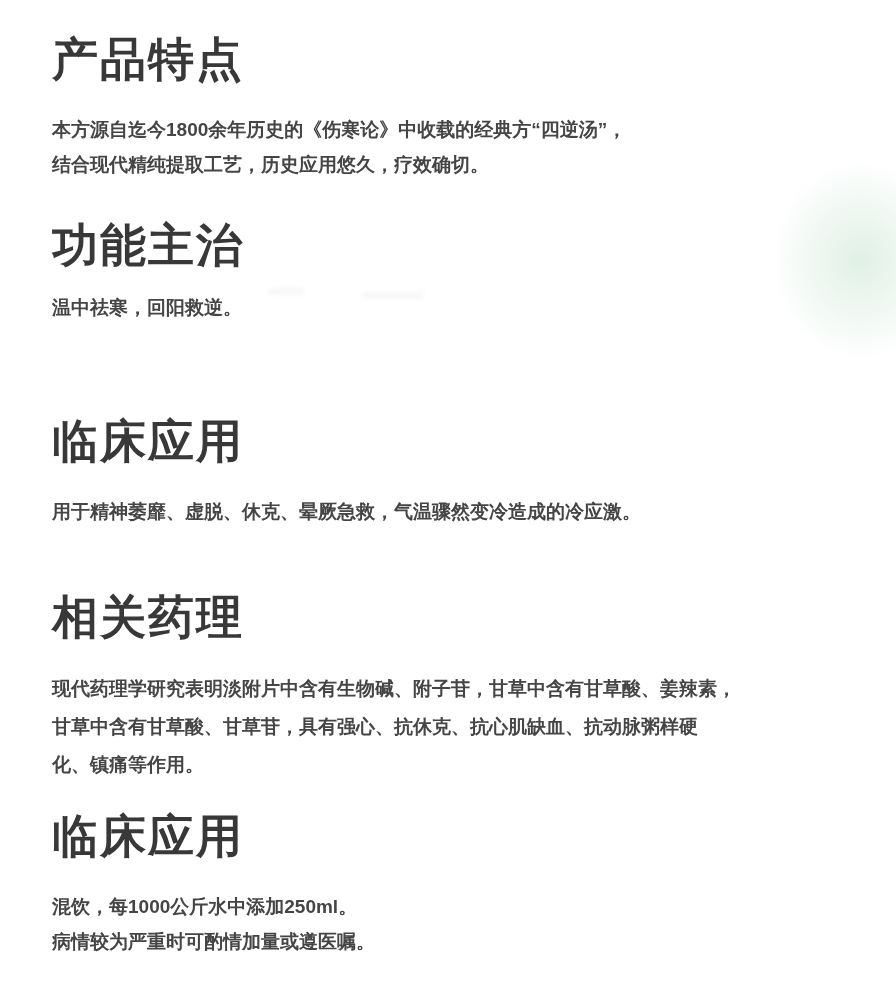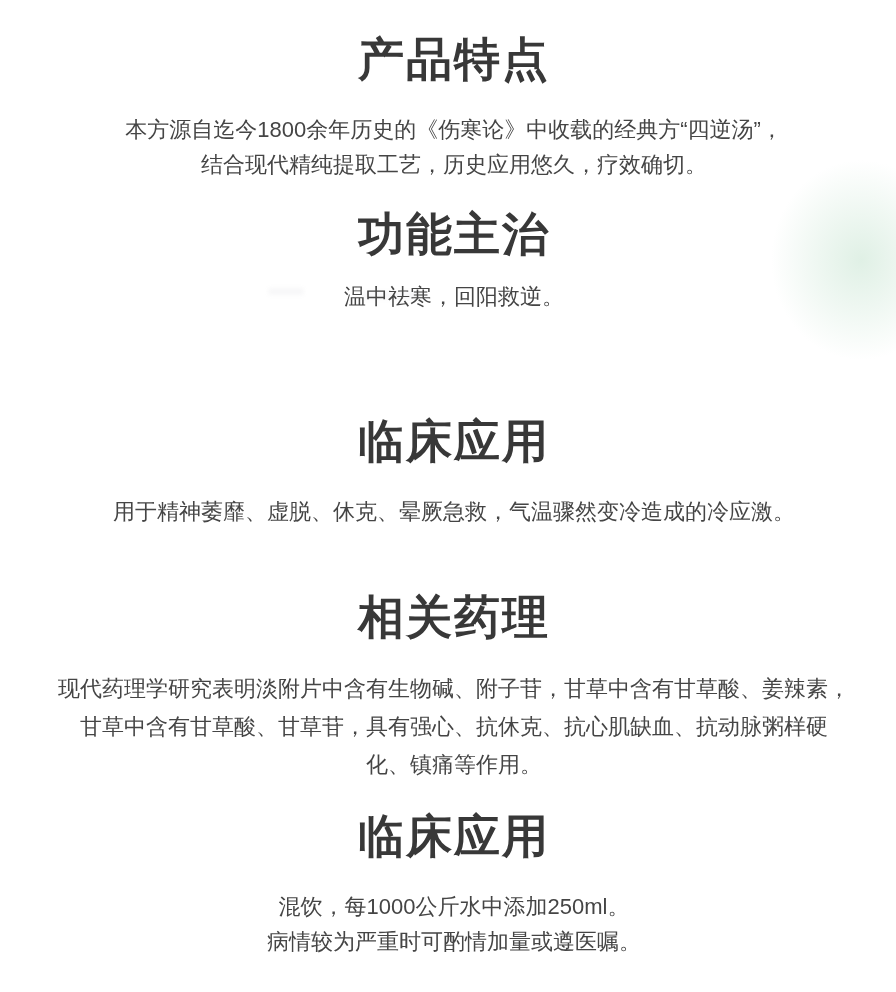--- a/index.html
+++ b/index.html
@@ -7,21 +7,20 @@
     padding: 0;
     background: #ffffff;
   }
   .page {
     position: relative;
     width: 896px;
     height: 992px;
     background: #ffffff;
     overflow: hidden;
     font-family: "Liberation Sans", sans-serif;
-    text-align: center;
   }
   .green-glow {
     position: absolute;
     top: 160px;
     right: -55px;
     width: 180px;
     height: 200px;
     background: radial-gradient(closest-side, rgba(198,228,208,0.55), rgba(198,228,208,0.25) 55%, rgba(198,228,208,0) 100%);
     pointer-events: none;
   }
@@ -33,40 +32,41 @@
     pointer-events: none;
   }
   .artifact-1 { left: 268px; top: 288px; width: 36px; height: 7px; }
   .artifact-2 { left: 362px; top: 292px; width: 62px; height: 7px; }
   .section {
     position: absolute;
     left: 52px;
     right: 40px;
   }
   .sec-1 { top: 32px; }
-  .sec-2 { top: 207px; }
+  .sec-2 { top: 218px; }
   .sec-3 { top: 414px; }
   .sec-4 { top: 590px; }
   .sec-5 { top: 809px; }
   .heading {
     font-size: 46px;
     line-height: 54px;
     font-weight: 700;
     color: #383838;
     letter-spacing: 2px;
     white-space: nowrap;
   }
   .para {
     margin-top: 26px;
   }
   .para .line {
-    font-size: 22px;
+    font-size: 19px;
     line-height: 35px;
     color: #454545;
     white-space: nowrap;
+    font-weight: bold;
   }
   .sec-2 .para { margin-top: 18px; }
   .sec-4 .para .line { line-height: 38px; }
   .sec-5 .para { }
 </style>
 </head>
 <body>
 
 <div class="page">
 

